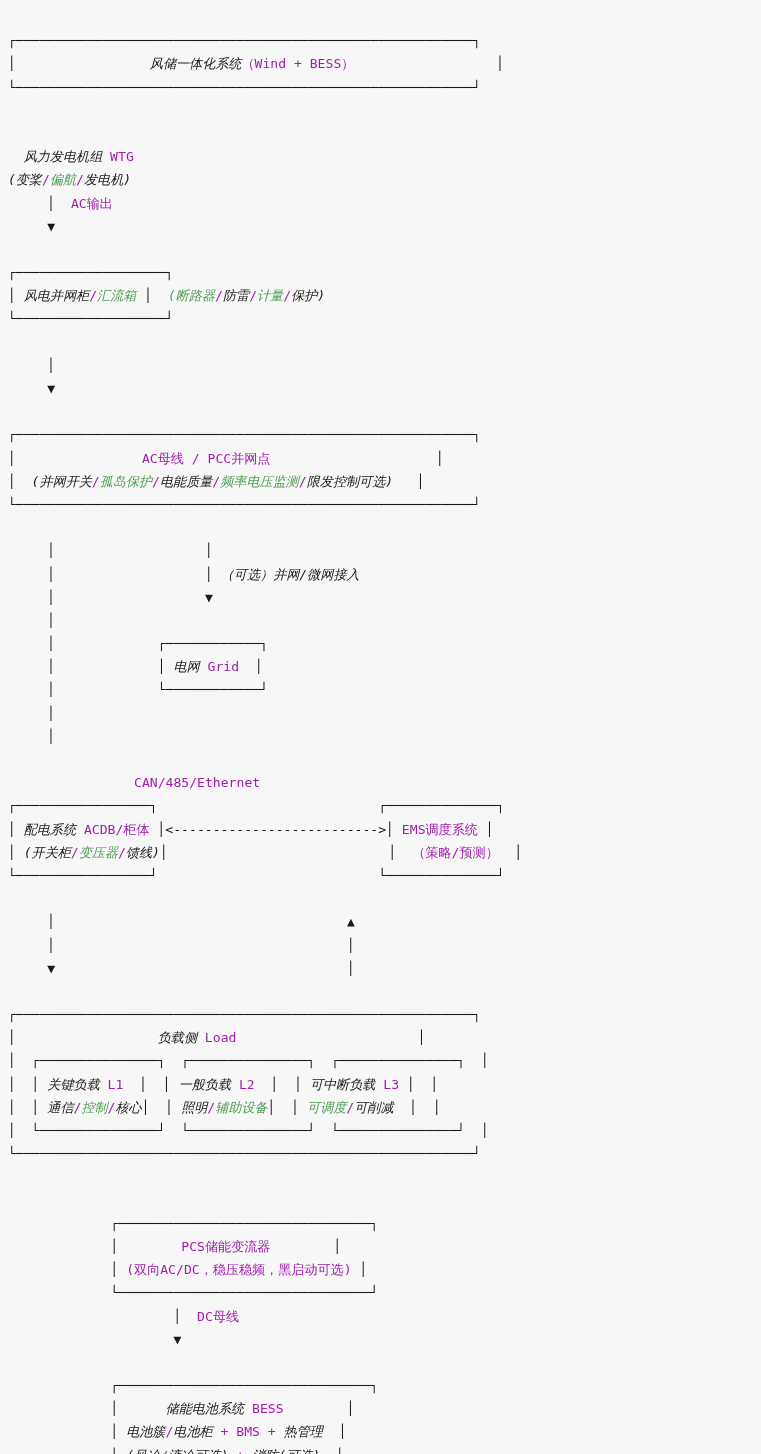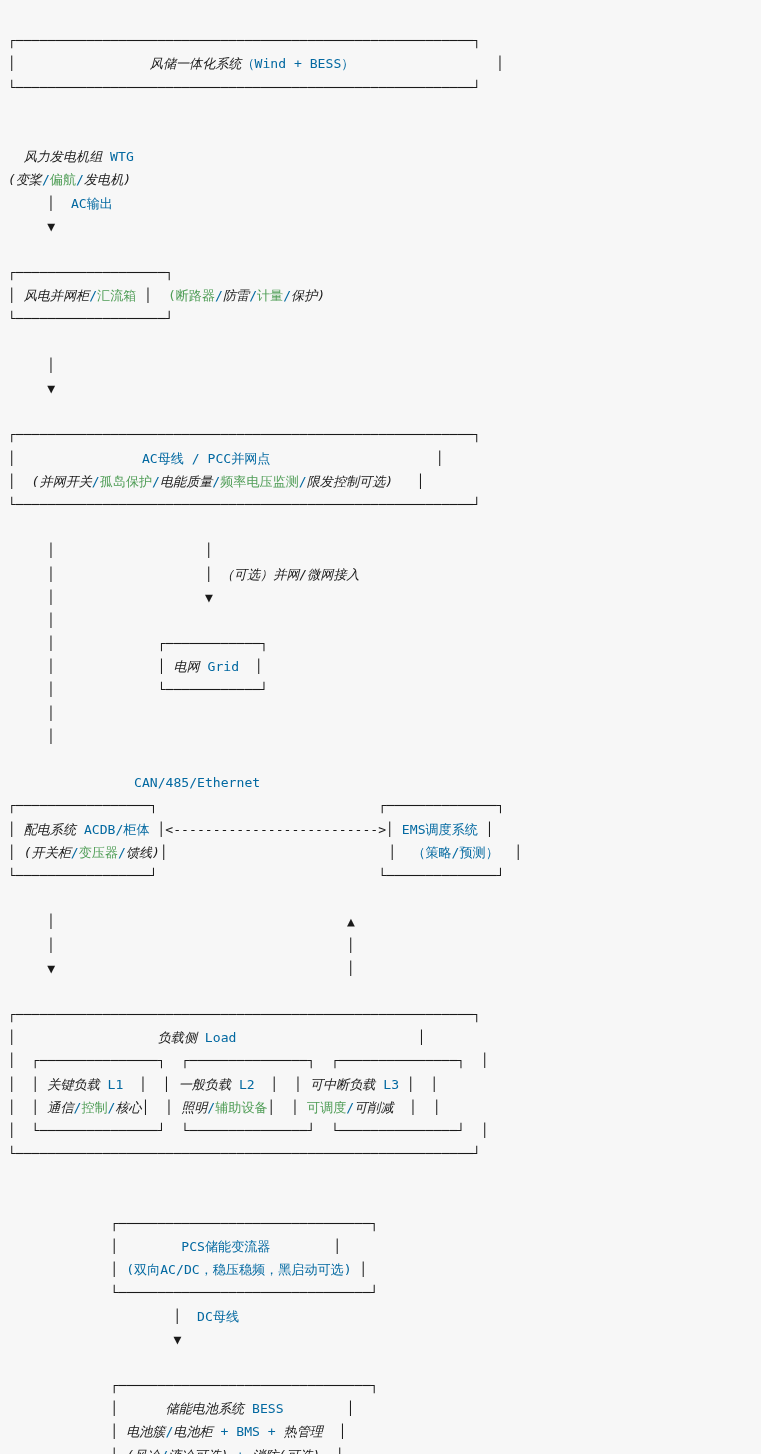--- a/index.html
+++ b/index.html
@@ -25,22 +25,22 @@
     font-size:13.1px;
     line-height:23.2px;
     letter-spacing:0px;
     white-space:pre;
     color:#1a1a1a;
     -webkit-font-smoothing:none;
   }
   .art .ln{display:block;height:23.2px;}
   
   .k  {color:#1a1a1a;font-style:italic;}              
-  .o  {color:#0369a1;text-align:right;}              
-  .g  {color:#4f9d56;}              
+  .o  {color:#a21caf;text-align:right;}              
+  .g  {color:#4f9d56;font-style:italic;}              
   .bd {color:#1a1a1a;}              
   .dash{color:#1a1a1a;}
 </style>
 </head>
 <body style="background: rgb(247, 247, 247);">
 
 <div id="diagram">
 <pre class="art"><span class="ln"> </span><span class="ln"><span class="bd"> ┌──────────────────────────────────────────────────────────┐</span></span><span class="ln"><span class="bd"> │</span>                 <span class="k">风储一体化系统</span><span class="o">（Wind + BESS）</span>                  <span class="bd">│</span></span><span class="ln"><span class="bd"> └──────────────────────────────────────────────────────────┘</span></span><span class="ln"> </span><span class="ln"> </span><span class="ln">   <span class="k">风力发电机组</span> <span class="o">WTG</span></span><span class="ln"> <span class="k">(变桨</span><span class="o">/</span><span class="g">偏航</span><span class="o">/</span><span class="k">发电机)</span></span><span class="ln">      <span class="bd">│</span>  <span class="o">AC输出</span></span><span class="ln">      <span class="bd">▼</span></span><span class="ln"> </span><span class="ln"> <span class="bd">┌───────────────────┐</span></span><span class="ln"> <span class="bd">│</span> <span class="k">风电并网柜</span><span class="o">/</span><span class="g">汇流箱</span> <span class="bd">│</span>  <span class="g">(断路器</span><span class="o">/</span><span class="k">防雷</span><span class="o">/</span><span class="g">计量</span><span class="o">/</span><span class="k">保护)</span></span><span class="ln"> <span class="bd">└───────────────────┘</span></span><span class="ln"> </span><span class="ln">      <span class="bd">│</span></span><span class="ln">      <span class="bd">▼</span></span><span class="ln"> </span><span class="ln"> <span class="bd">┌──────────────────────────────────────────────────────────┐</span></span><span class="ln"> <span class="bd">│</span>                <span class="o">AC母线 / PCC并网点</span>                     <span class="bd">│</span></span><span class="ln"> <span class="bd">│</span>  <span class="k">(并网开关</span><span class="o">/</span><span class="g">孤岛保护</span><span class="o">/</span><span class="k">电能质量</span><span class="o">/</span><span class="g">频率电压监测</span><span class="o">/</span><span class="k">限发控制可选)</span>   <span class="bd">│</span></span><span class="ln"> <span class="bd">└──────────────────────────────────────────────────────────┘</span></span><span class="ln"> </span><span class="ln">      <span class="bd">│</span>                   <span class="bd">│</span></span><span class="ln">      <span class="bd">│</span>                   <span class="bd">│</span> <span class="k">（可选）并网/微网接入</span></span><span class="ln">      <span class="bd">│</span>                   <span class="bd">▼</span></span><span class="ln">      <span class="bd">│</span></span><span class="ln">      <span class="bd">│</span>             <span class="bd">┌────────────┐</span></span><span class="ln">      <span class="bd">│</span>             <span class="bd">│</span> <span class="k">电网</span> <span class="o">Grid</span>  <span class="bd">│</span></span><span class="ln">      <span class="bd">│</span>             <span class="bd">└────────────┘</span></span><span class="ln">      <span class="bd">│</span></span><span class="ln">      <span class="bd">│</span></span><span class="ln"> </span><span class="ln">                 <span class="o">CAN/485/Ethernet</span></span><span class="ln"> <span class="bd">┌─────────────────┐</span>                            <span class="bd">┌──────────────┐</span></span><span class="ln"> <span class="bd">│</span> <span class="k">配电系统</span> <span class="o">ACDB</span><span class="o">/柜体</span> <span class="bd">│</span><span class="dash">&lt;--------------------------&gt;</span><span class="bd">│</span> <span class="o">EMS调度系统</span> <span class="bd">│</span></span><span class="ln"> <span class="bd">│</span> <span class="k">(开关柜</span><span class="o">/</span><span class="g">变压器</span><span class="o">/</span><span class="k">馈线)</span><span class="bd">│</span>                            <span class="bd">│</span>  <span class="o">（策略/预测）</span>  <span class="bd">│</span></span><span class="ln"> <span class="bd">└─────────────────┘</span>                            <span class="bd">└──────────────┘</span></span><span class="ln"> </span><span class="ln">      <span class="bd">│</span>                                     <span class="bd">▲</span></span><span class="ln">      <span class="bd">│</span>                                     <span class="bd">│</span></span><span class="ln">      <span class="bd">▼</span>                                     <span class="bd">│</span></span><span class="ln"> </span><span class="ln"> <span class="bd">┌──────────────────────────────────────────────────────────┐</span></span><span class="ln"> <span class="bd">│</span>                  <span class="k">负载侧</span> <span class="o">Load</span>                       <span class="bd">│</span></span><span class="ln"> <span class="bd">│</span>  <span class="bd">┌───────────────┐</span>  <span class="bd">┌───────────────┐</span>  <span class="bd">┌───────────────┐</span>  <span class="bd">│</span></span><span class="ln"> <span class="bd">│</span>  <span class="bd">│</span> <span class="k">关键负载</span> <span class="o">L1</span>  <span class="bd">│</span>  <span class="bd">│</span> <span class="k">一般负载</span> <span class="o">L2</span>  <span class="bd">│</span>  <span class="bd">│</span> <span class="k">可中断负载</span> <span class="o">L3</span> <span class="bd">│</span>  <span class="bd">│</span></span><span class="ln"> <span class="bd">│</span>  <span class="bd">│</span> <span class="k">通信</span><span class="o">/</span><span class="g">控制</span><span class="o">/</span><span class="k">核心</span><span class="bd">│</span>  <span class="bd">│</span> <span class="k">照明</span><span class="o">/</span><span class="g">辅助设备</span><span class="bd">│</span>  <span class="bd">│</span> <span class="g">可调度</span><span class="o">/</span><span class="k">可削减</span>  <span class="bd">│</span>  <span class="bd">│</span></span><span class="ln"> <span class="bd">│</span>  <span class="bd">└───────────────┘</span>  <span class="bd">└───────────────┘</span>  <span class="bd">└───────────────┘</span>  <span class="bd">│</span></span><span class="ln"> <span class="bd">└──────────────────────────────────────────────────────────┘</span></span><span class="ln"> </span><span class="ln"> </span><span class="ln">              <span class="bd">┌────────────────────────────────┐</span></span><span class="ln">              <span class="bd">│</span>        <span class="o">PCS储能变流器</span>        <span class="bd">│</span></span><span class="ln">              <span class="bd">│</span> <span class="o">(双向AC/DC，稳压稳频，黑启动可选)</span> <span class="bd">│</span></span><span class="ln">              <span class="bd">└────────────────────────────────┘</span></span><span class="ln">                      <span class="bd">│</span>  <span class="o">DC母线</span></span><span class="ln">                      <span class="bd">▼</span></span><span class="ln"> </span><span class="ln">              <span class="bd">┌────────────────────────────────┐</span></span><span class="ln">              <span class="bd">│</span>      <span class="k">储能电池系统</span> <span class="o">BESS</span>        <span class="bd">│</span></span><span class="ln">              <span class="bd">│</span> <span class="k">电池簇</span><span class="o">/</span><span class="k">电池柜</span> <span class="o">+</span> <span class="o">BMS</span> <span class="o">+</span> <span class="k">热管理</span>  <span class="bd">│</span></span><span class="ln">              <span class="bd">│</span> <span class="k">(风冷</span><span class="o">/</span><span class="k">液冷可选)</span> <span class="o">+</span> <span class="k">消防(可选)</span>  <span class="bd">│</span></span></pre>
 </div>
 

